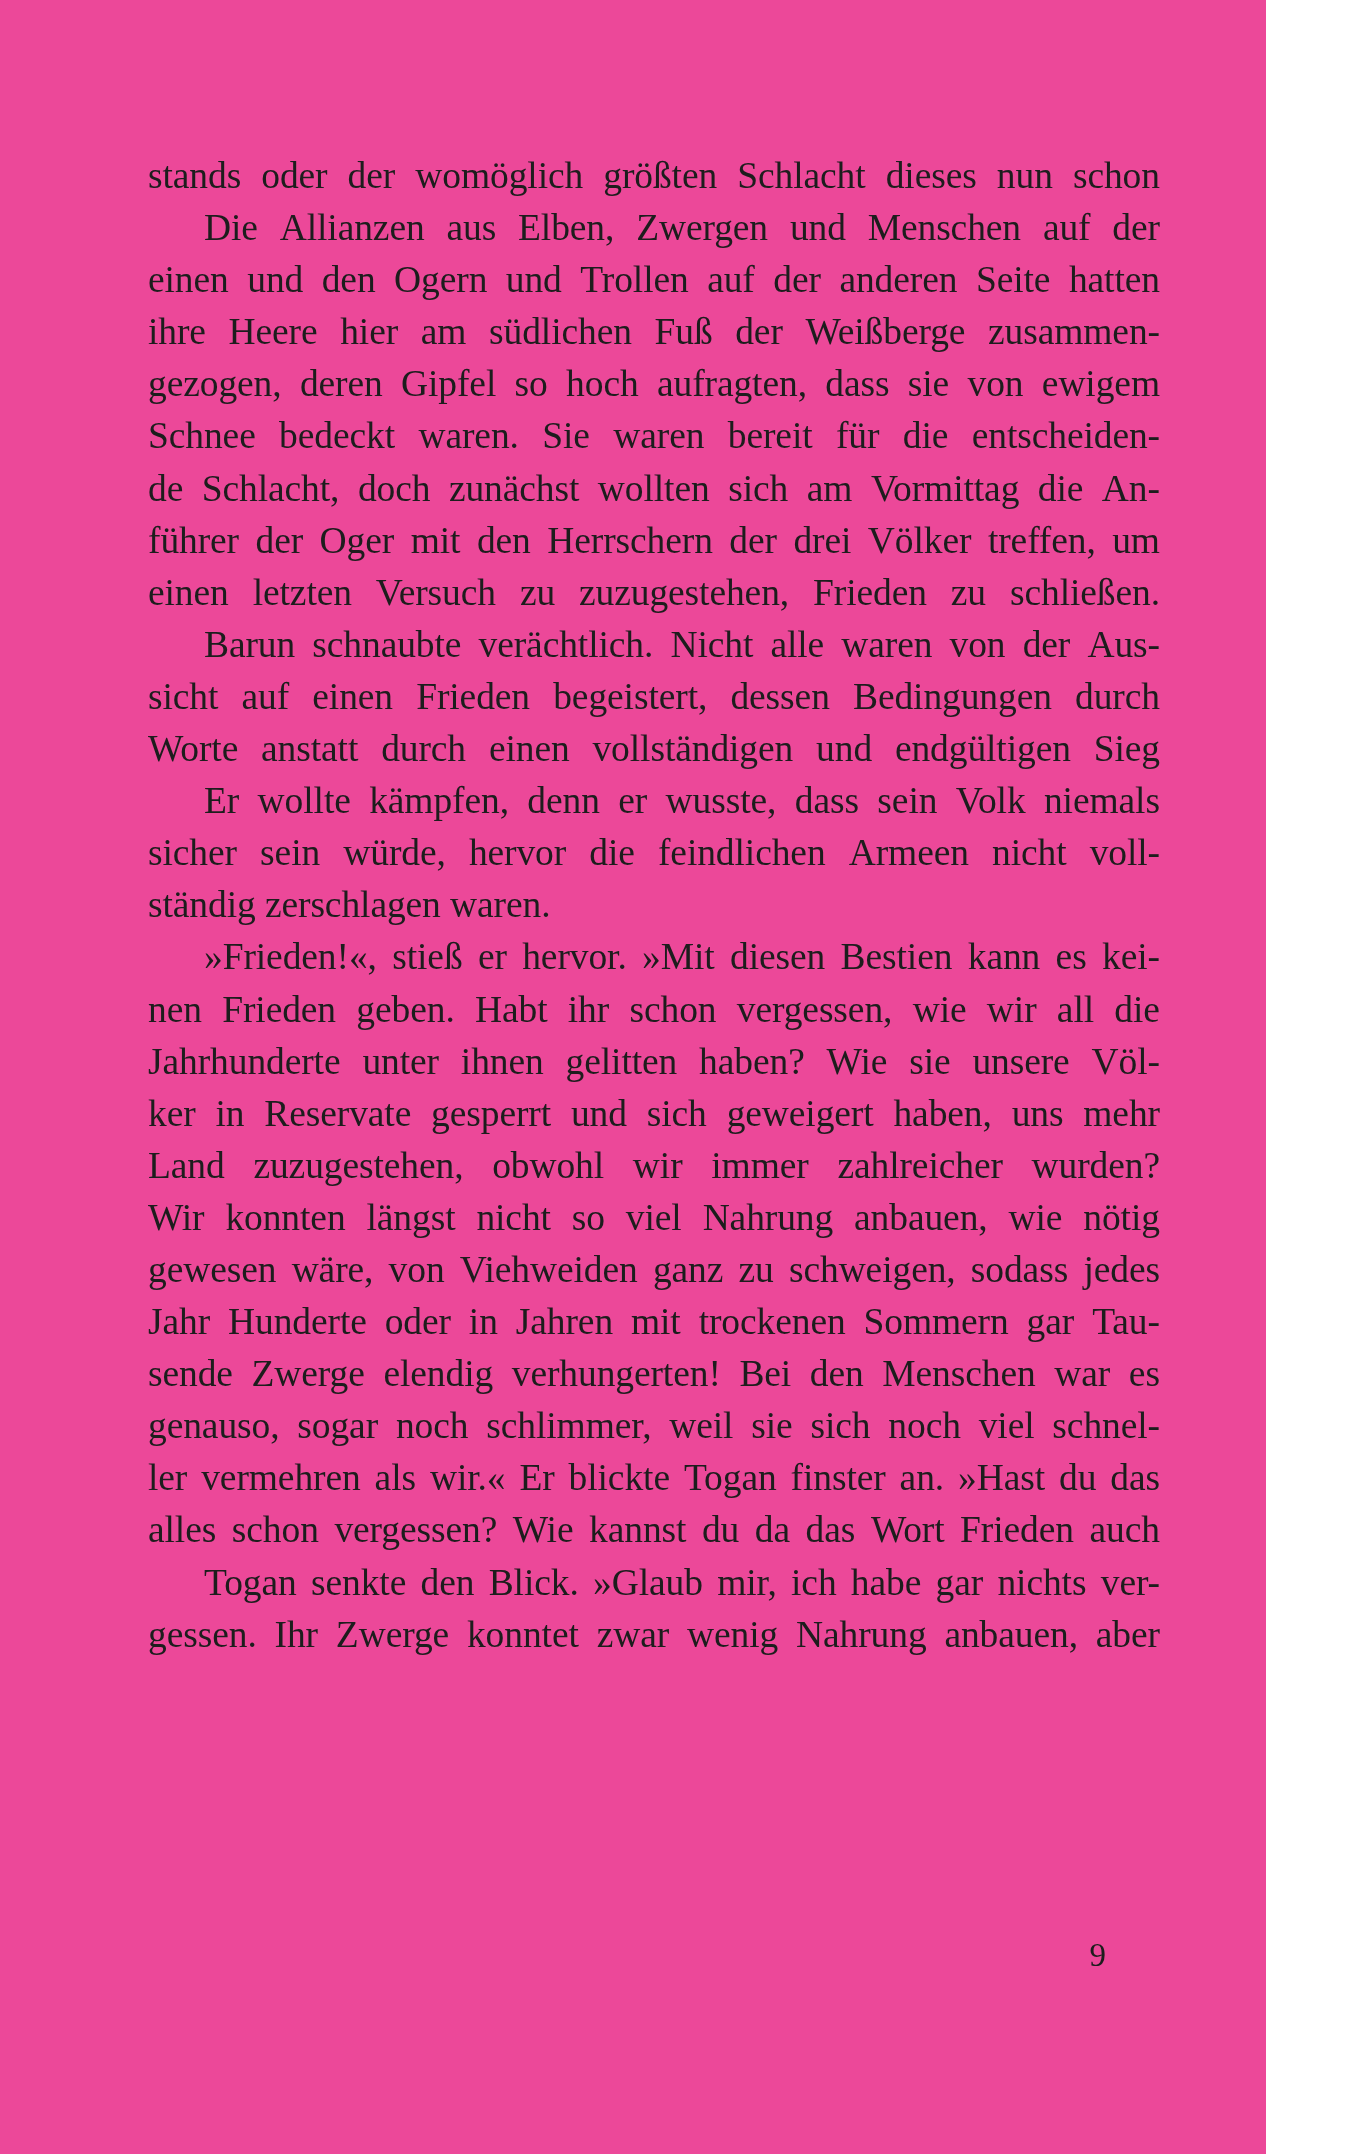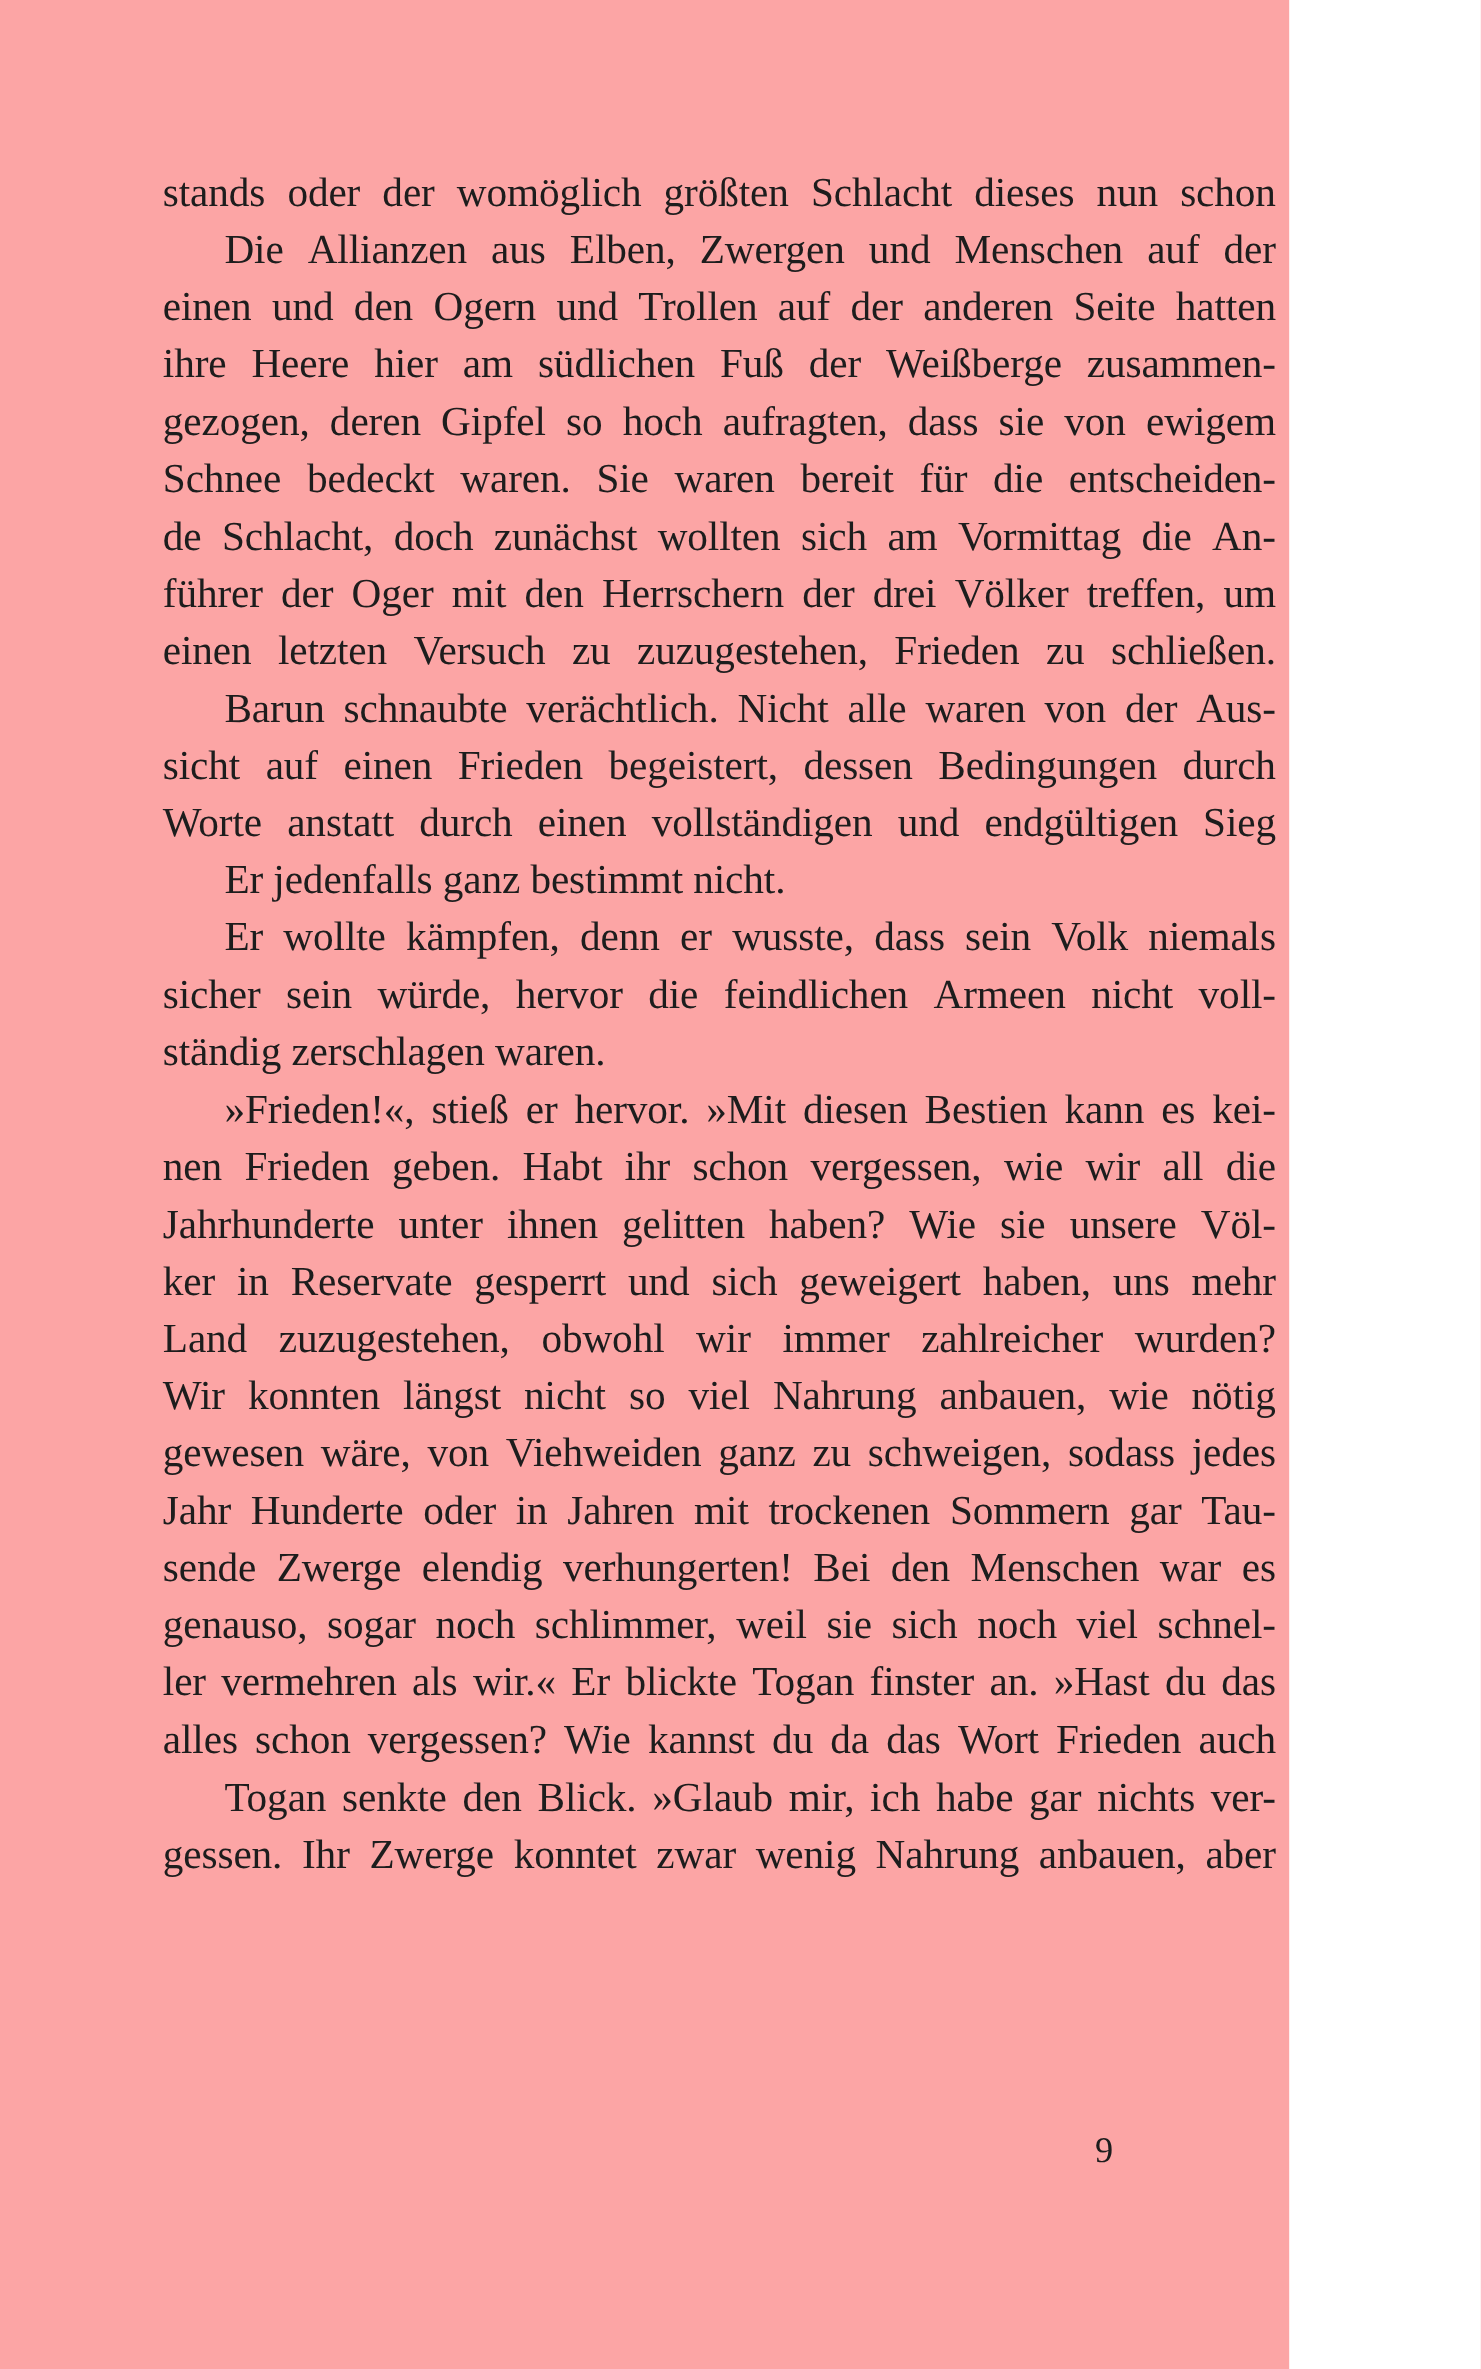--- a/index.html
+++ b/index.html
@@ -13,23 +13,23 @@
     position: relative;
     font-family: "Liberation Serif", "DejaVu Serif", serif;
     color: #1a1a1a;
     overflow: hidden;
   }
 
   .page {
     position: absolute;
     left: 0;
     top: 0;
-    width: 1172px;
+    width: 1266px;
     height: 2154px;
-    background: #fca5a5;
+    background: #ec4899;
   }
 
   .text-block {
     position: absolute;
     left: 148px;
     top: 150px;
     width: 1012px;
   }
 
   
@@ -212,21 +212,20 @@
       <div class="line j">
         <span class="w">Worte</span>
         <span class="w">anstatt</span>
         <span class="w">durch</span>
         <span class="w">einen</span>
         <span class="w">vollständigen</span>
         <span class="w">und</span>
         <span class="w">endgültigen</span>
         <span class="w">Sieg</span>
       </div>
-      <div class="line last"><span class="ind"></span><span class="w">Er jedenfalls ganz bestimmt nicht.</span></div>
       <div class="line j indent">
         <span class="w">Er</span>
         <span class="w">wollte</span>
         <span class="w">kämpfen,</span>
         <span class="w">denn</span>
         <span class="w">er</span>
         <span class="w">wusste,</span>
         <span class="w">dass</span>
         <span class="w">sein</span>
         <span class="w">Volk</span>

